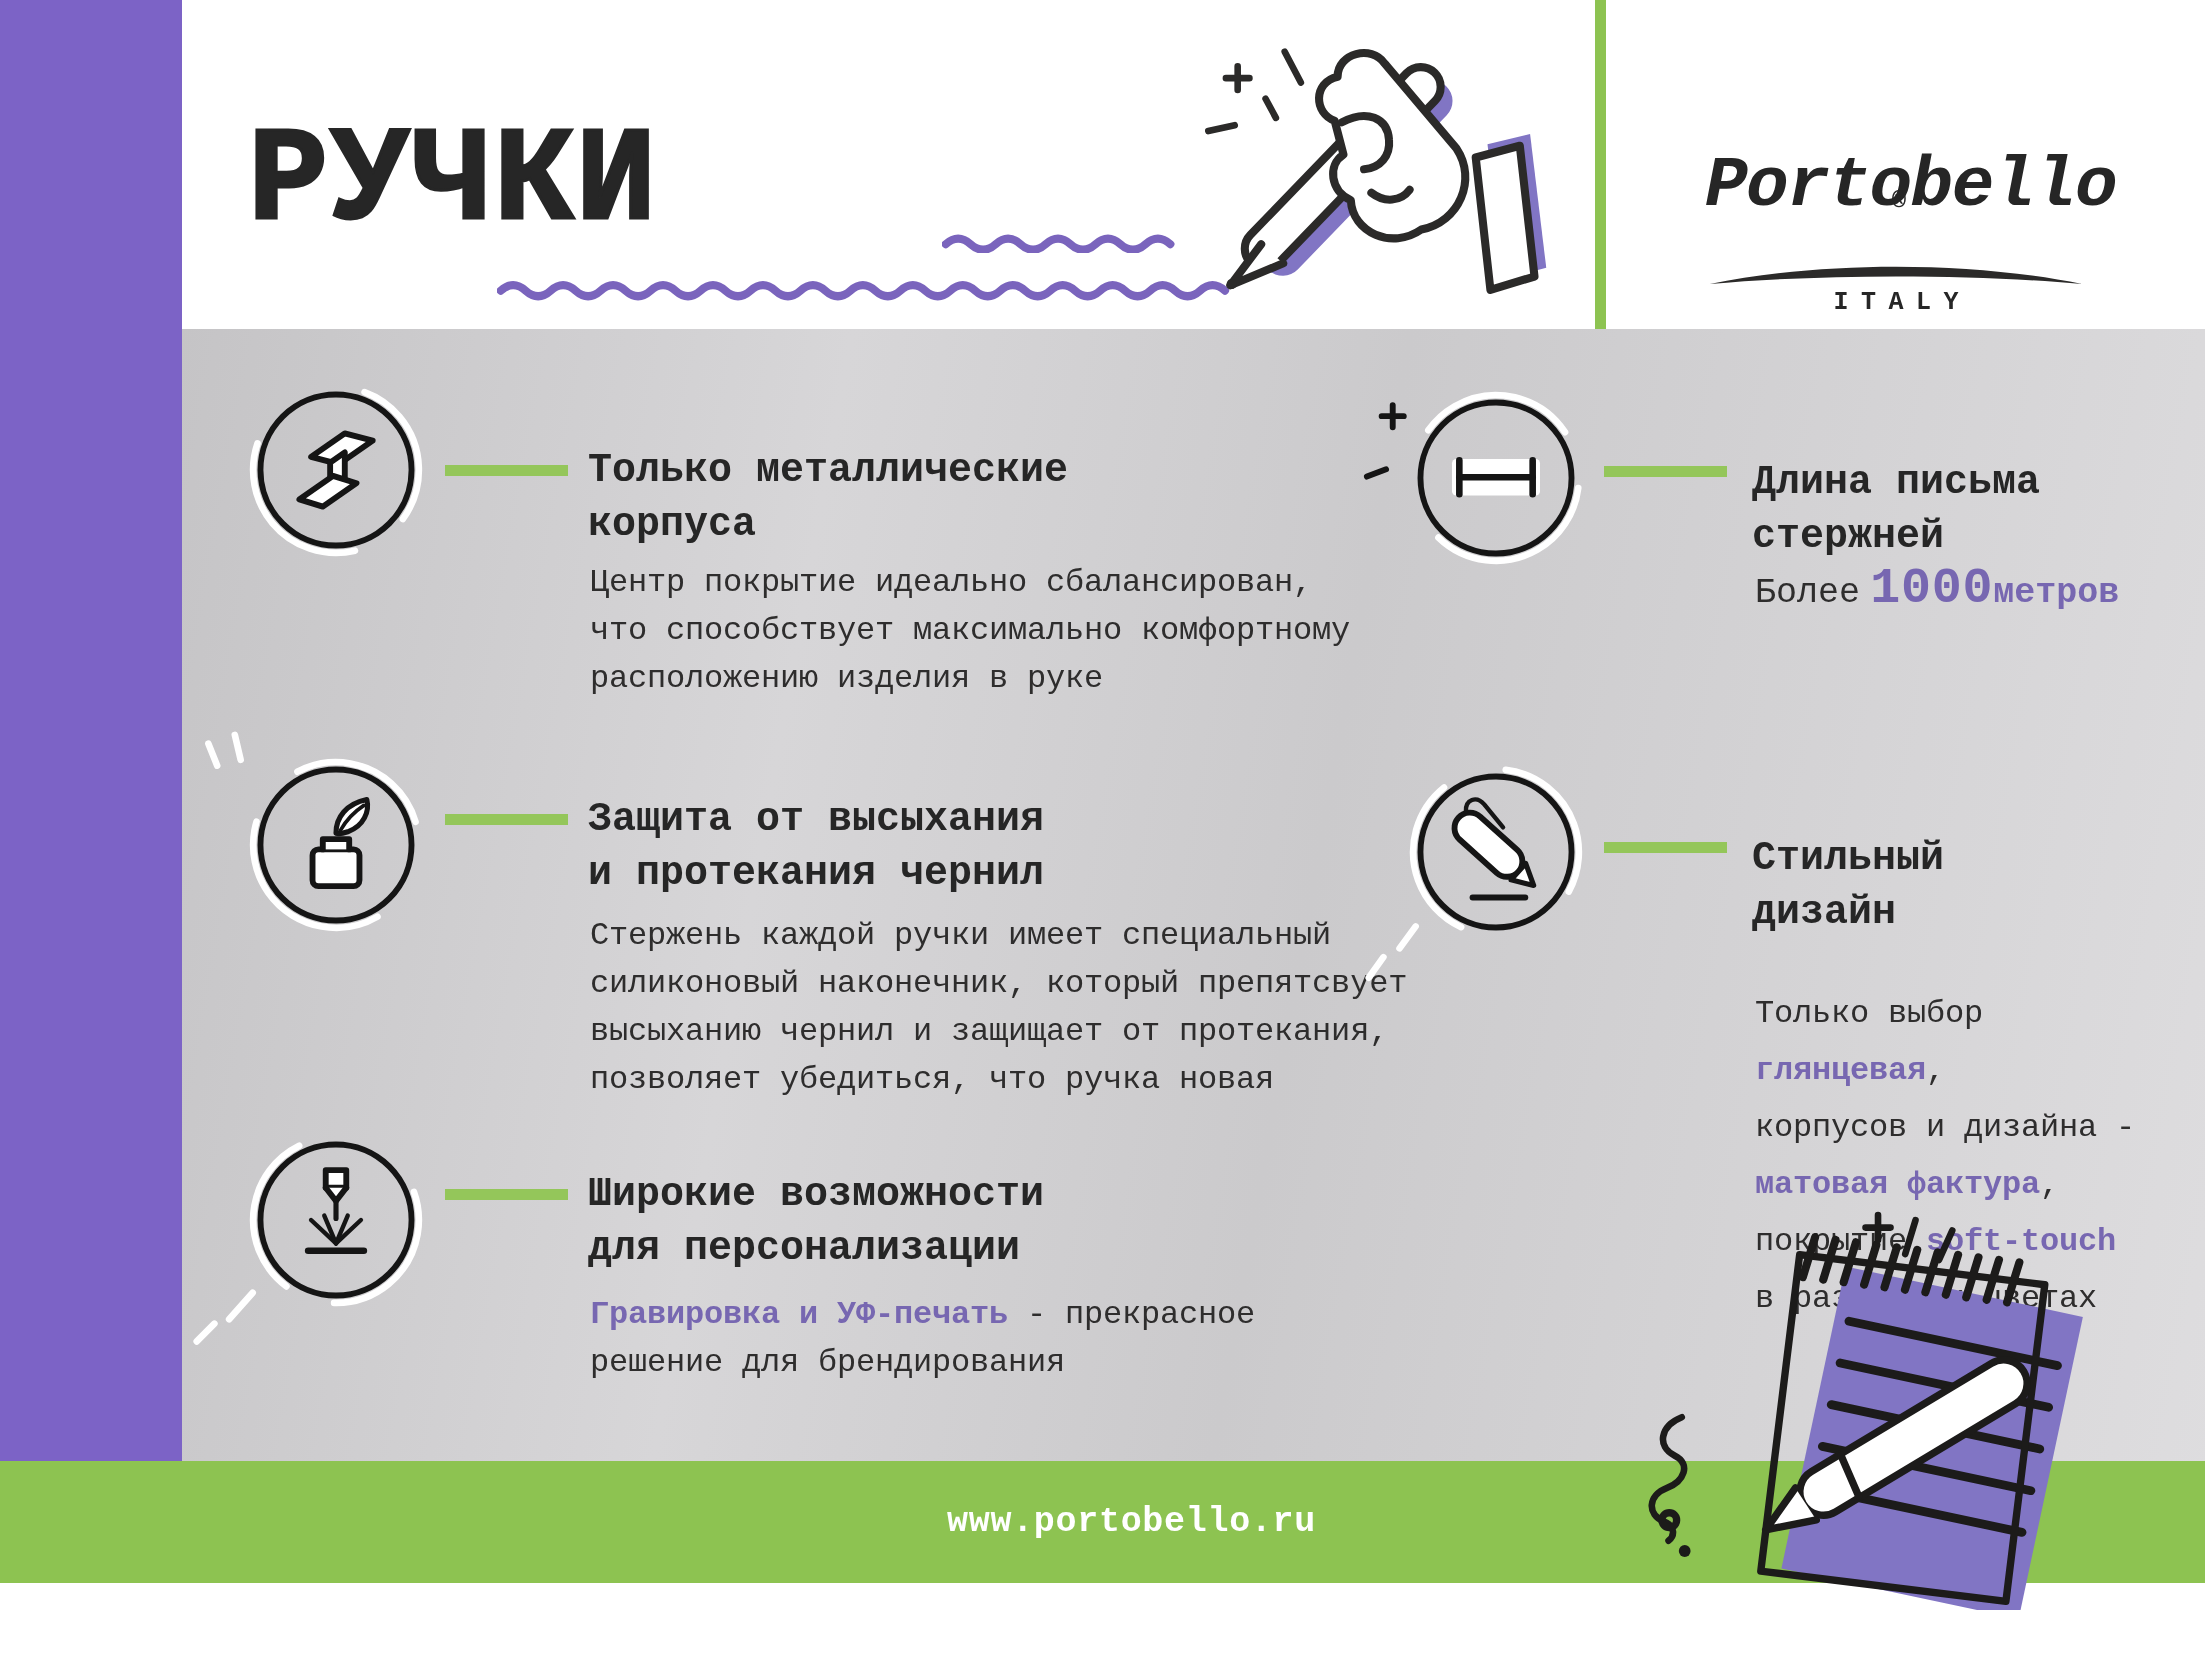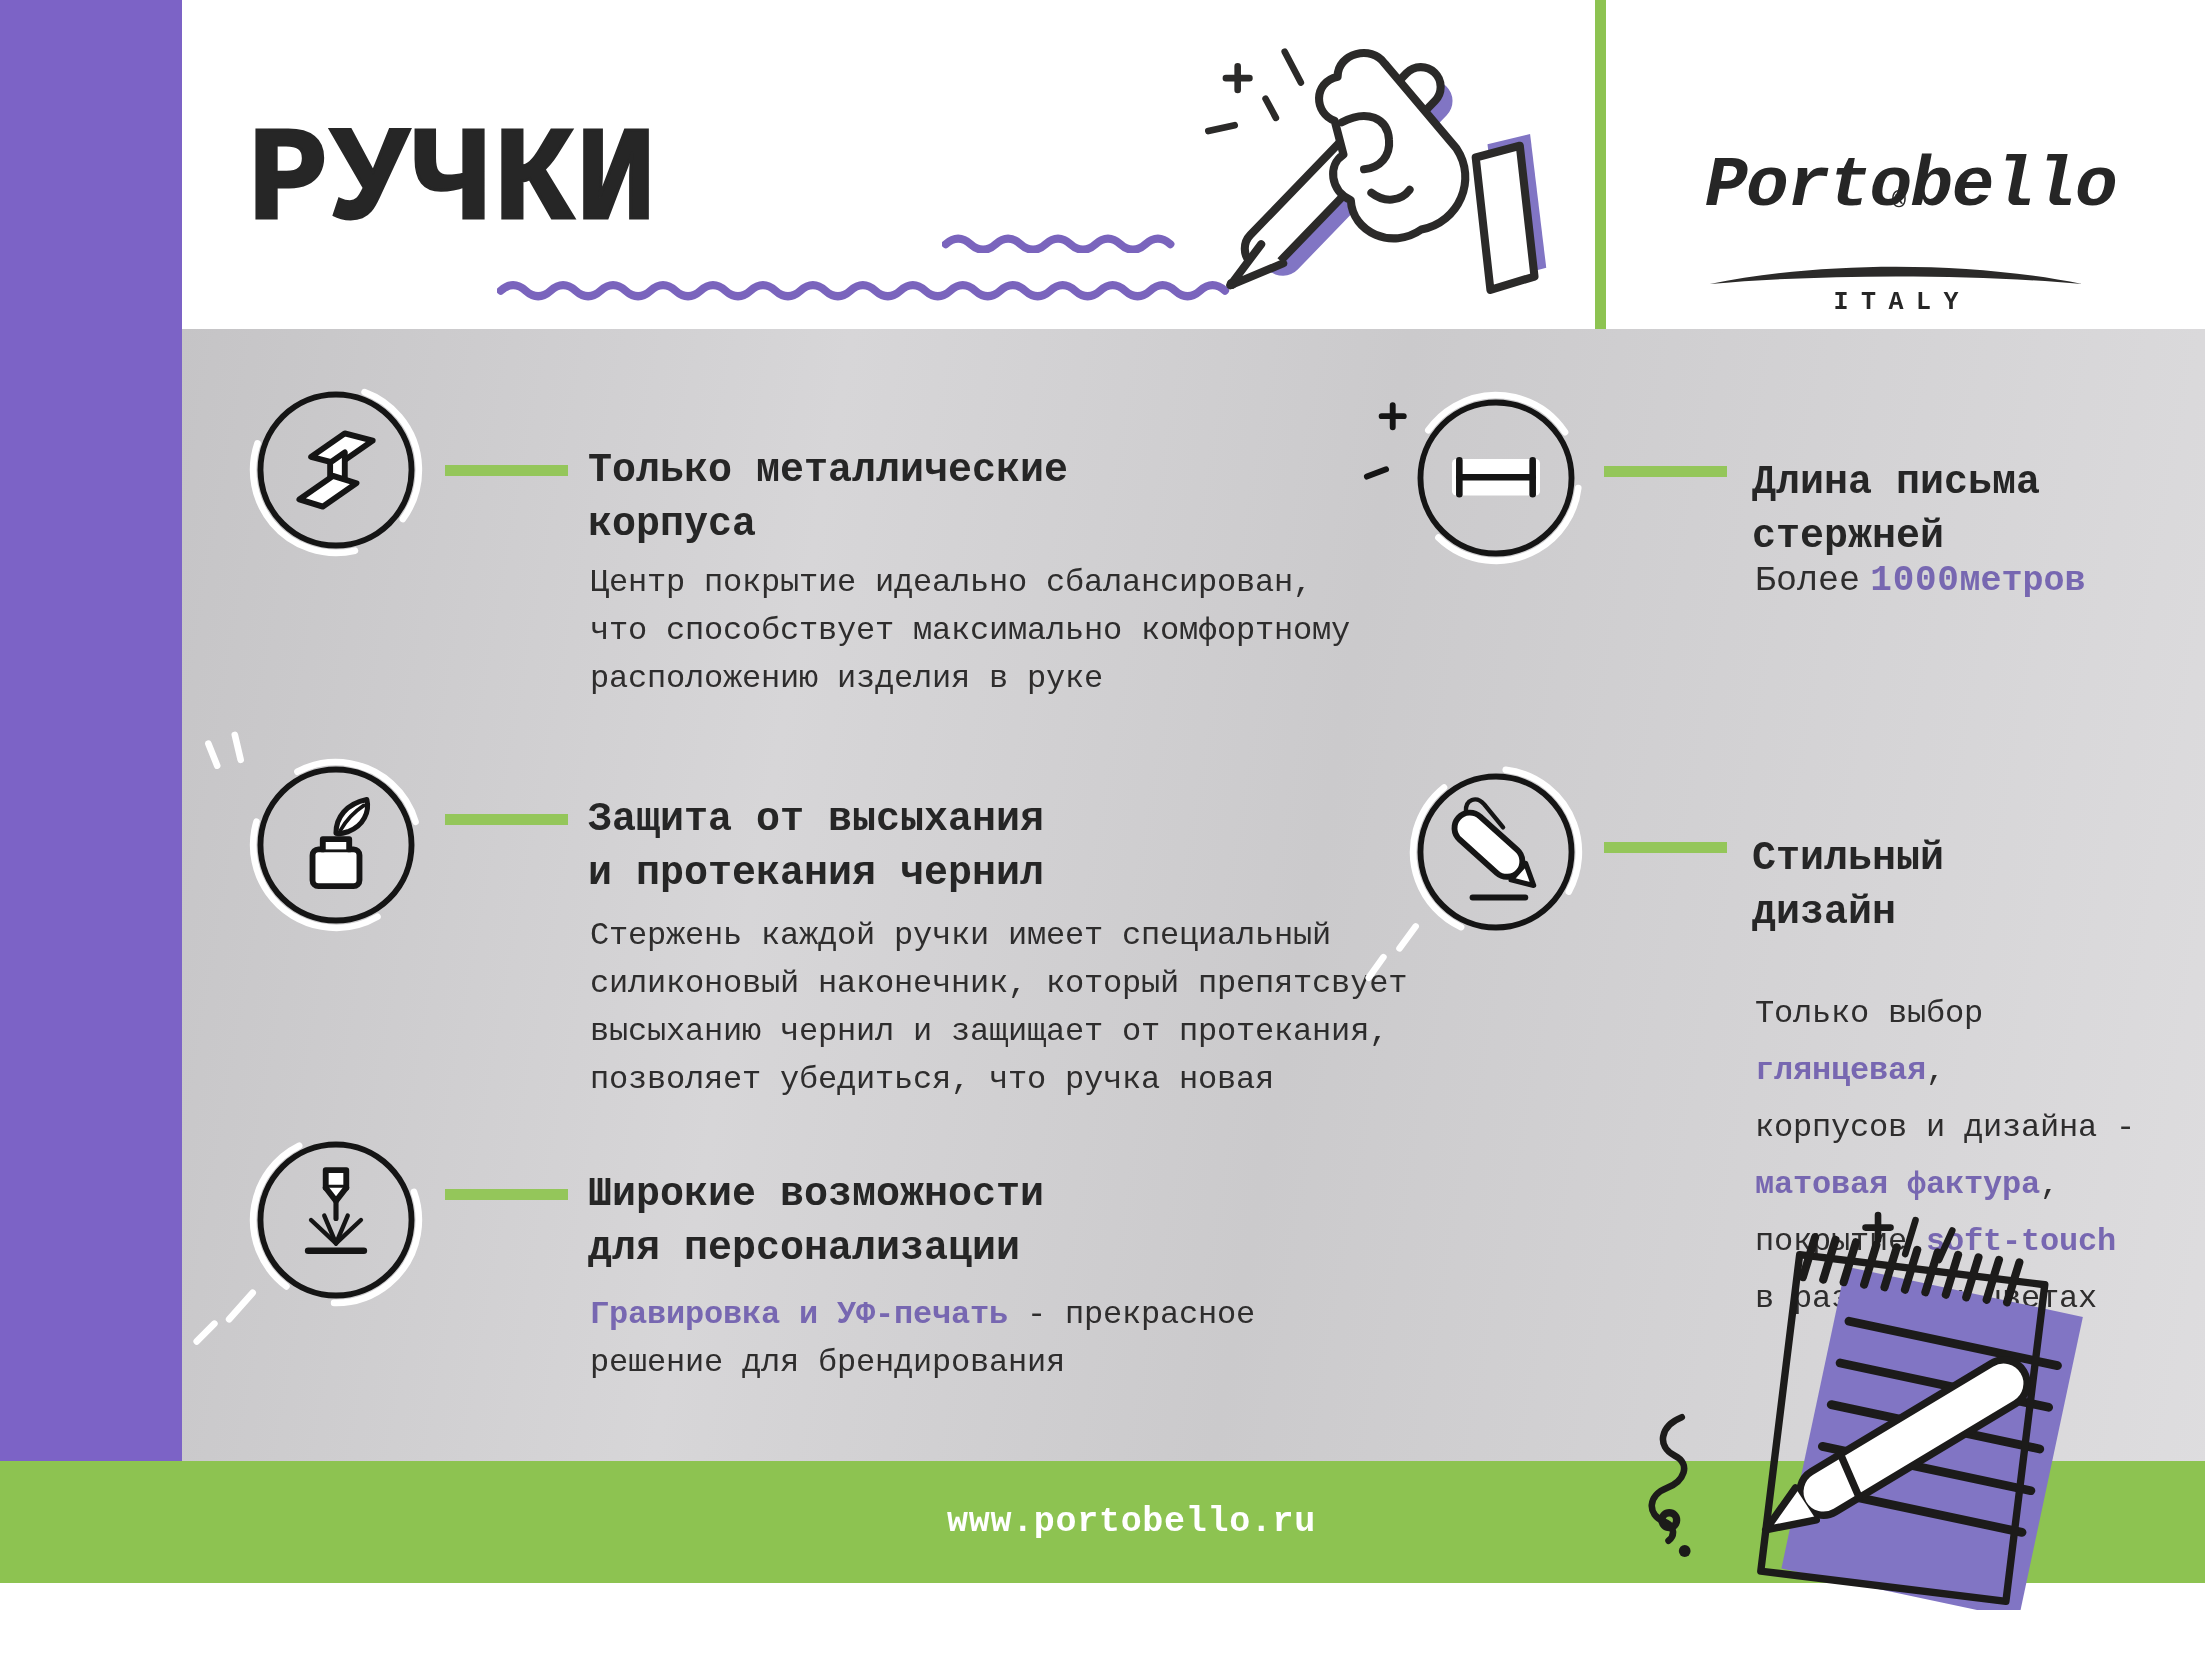--- a/index.html
+++ b/index.html
@@ -33,21 +33,21 @@
   
   .circle{width:176px;height:176px;}
   .dash{width:123px;height:11px;background:var(--dash_green,#94c65a);}
   h2.feature-heading{margin:0;font-size:40px;line-height:54px;font-weight:bold;
     color:var(--heading_ink,#262626);white-space:nowrap;letter-spacing:0;}
   .feature-body{font-size:32px;line-height:48px;color:var(--body_ink,#2e2d2d);white-space:nowrap;letter-spacing:-0.2px;}
   .feature-body.wide-lh{line-height:57px;}
   .accent{color:var(--accent_purple,#7767b1);font-weight:bold;}
   .stat{display:flex;align-items:baseline;white-space:nowrap;}
   .stat-prefix{font-size:35px;color:var(--body_ink,#2e2d2d);margin-right:10.3px;}
-  .stat-value{font-size:36px;font-weight:bold;color:var(--accent_purple,#7767b1);letter-spacing:0.7px;text-align:right;}
+  .stat-value{font-size:50px;font-weight:bold;color:var(--accent_purple,#7767b1);letter-spacing:0.7px;text-align:right;}
   .stat-unit{font-size:35px;font-weight:bold;color:var(--accent_purple,#7767b1);}
 </style>
 </head>
 <body>
 
 <div id="canvas">
 
   <div class="abs sidebar"></div>
   <div class="abs header"></div>
   <div class="abs gray-body"></div>

